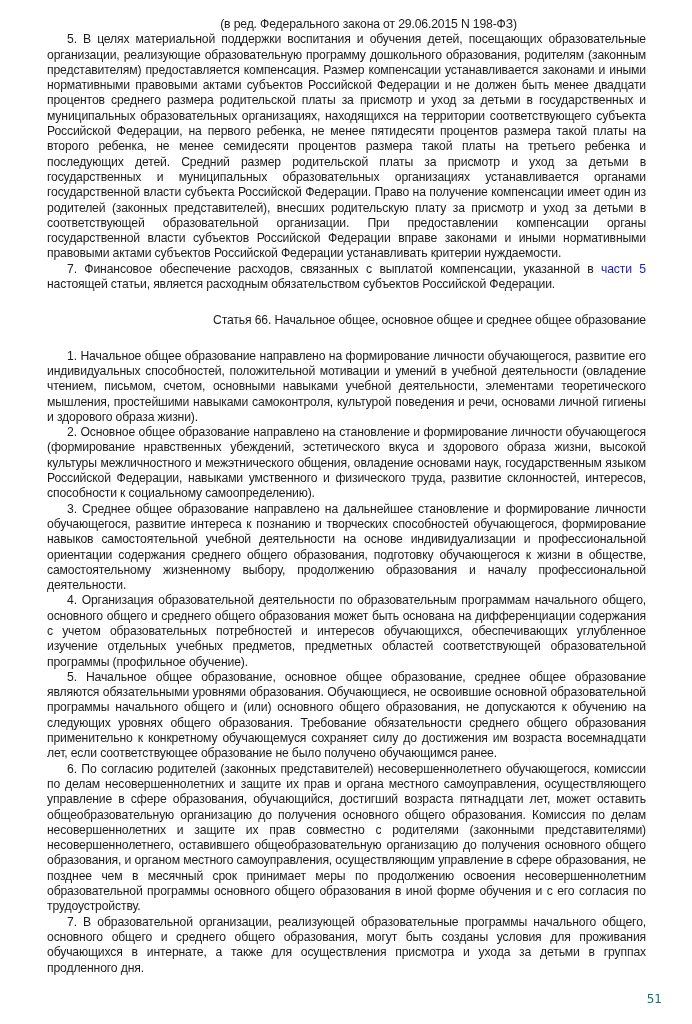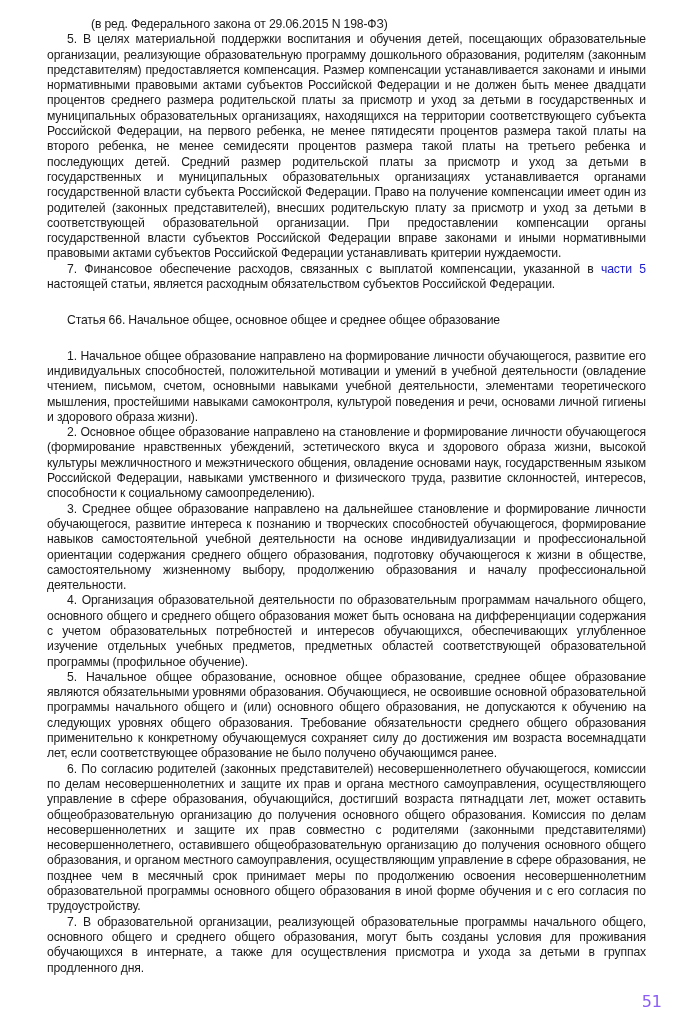--- a/index.html
+++ b/index.html
@@ -26,40 +26,40 @@
     }
     .p {
       margin: 0;
       text-align: justify;
       text-indent: 0;
     }
     .p.indent {
       text-indent: 20px;
     }
     .p.note {
-      text-align: left;
+      text-align: center;
       margin-left: 44px;
     }
     .link {
       color: #1a1acc;
       text-decoration: none;
       cursor: pointer;
     }
     .article-title {
       margin: 21px 0 20px 0;
       text-indent: 20px;
-      text-align: left;
+      text-align: right;
     }
     .page-number {
       position: absolute;
       right: 30px;
       top: 992px;
       font-family: "DejaVu Sans", sans-serif;
-      font-size: 16px;
-      color: #8b5cf6;
+      font-size: 12px;
+      color: #0f766e;
     }
   </style>
 </head>
 <body>
 
 <div class="page">
   <p class="p note">(в ред. Федерального закона от 29.06.2015 N 198-ФЗ)</p>
 
   <p class="p indent">5. В целях материальной поддержки воспитания и обучения детей, посещающих образовательные организации, реализующие образовательную программу дошкольного образования, родителям (законным представителям) предоставляется компенсация. Размер компенсации устанавливается законами и иными нормативными правовыми актами субъектов Российской Федерации и не должен быть менее двадцати процентов среднего размера родительской платы за присмотр и уход за детьми в государственных и муниципальных образовательных организациях, находящихся на территории соответствующего субъекта Российской Федерации, на первого ребенка, не менее пятидесяти процентов размера такой платы на второго ребенка, не менее семидесяти процентов размера такой платы на третьего ребенка и последующих детей. Средний размер родительской платы за присмотр и уход за детьми в государственных и муниципальных образовательных организациях устанавливается органами государственной власти субъекта Российской Федерации. Право на получение компенсации имеет один из родителей (законных представителей), внесших родительскую плату за присмотр и уход за детьми в соответствующей образовательной организации. При предоставлении компенсации органы государственной власти субъектов Российской Федерации вправе законами и иными нормативными правовыми актами субъектов Российской Федерации устанавливать критерии нуждаемости.</p>
 

